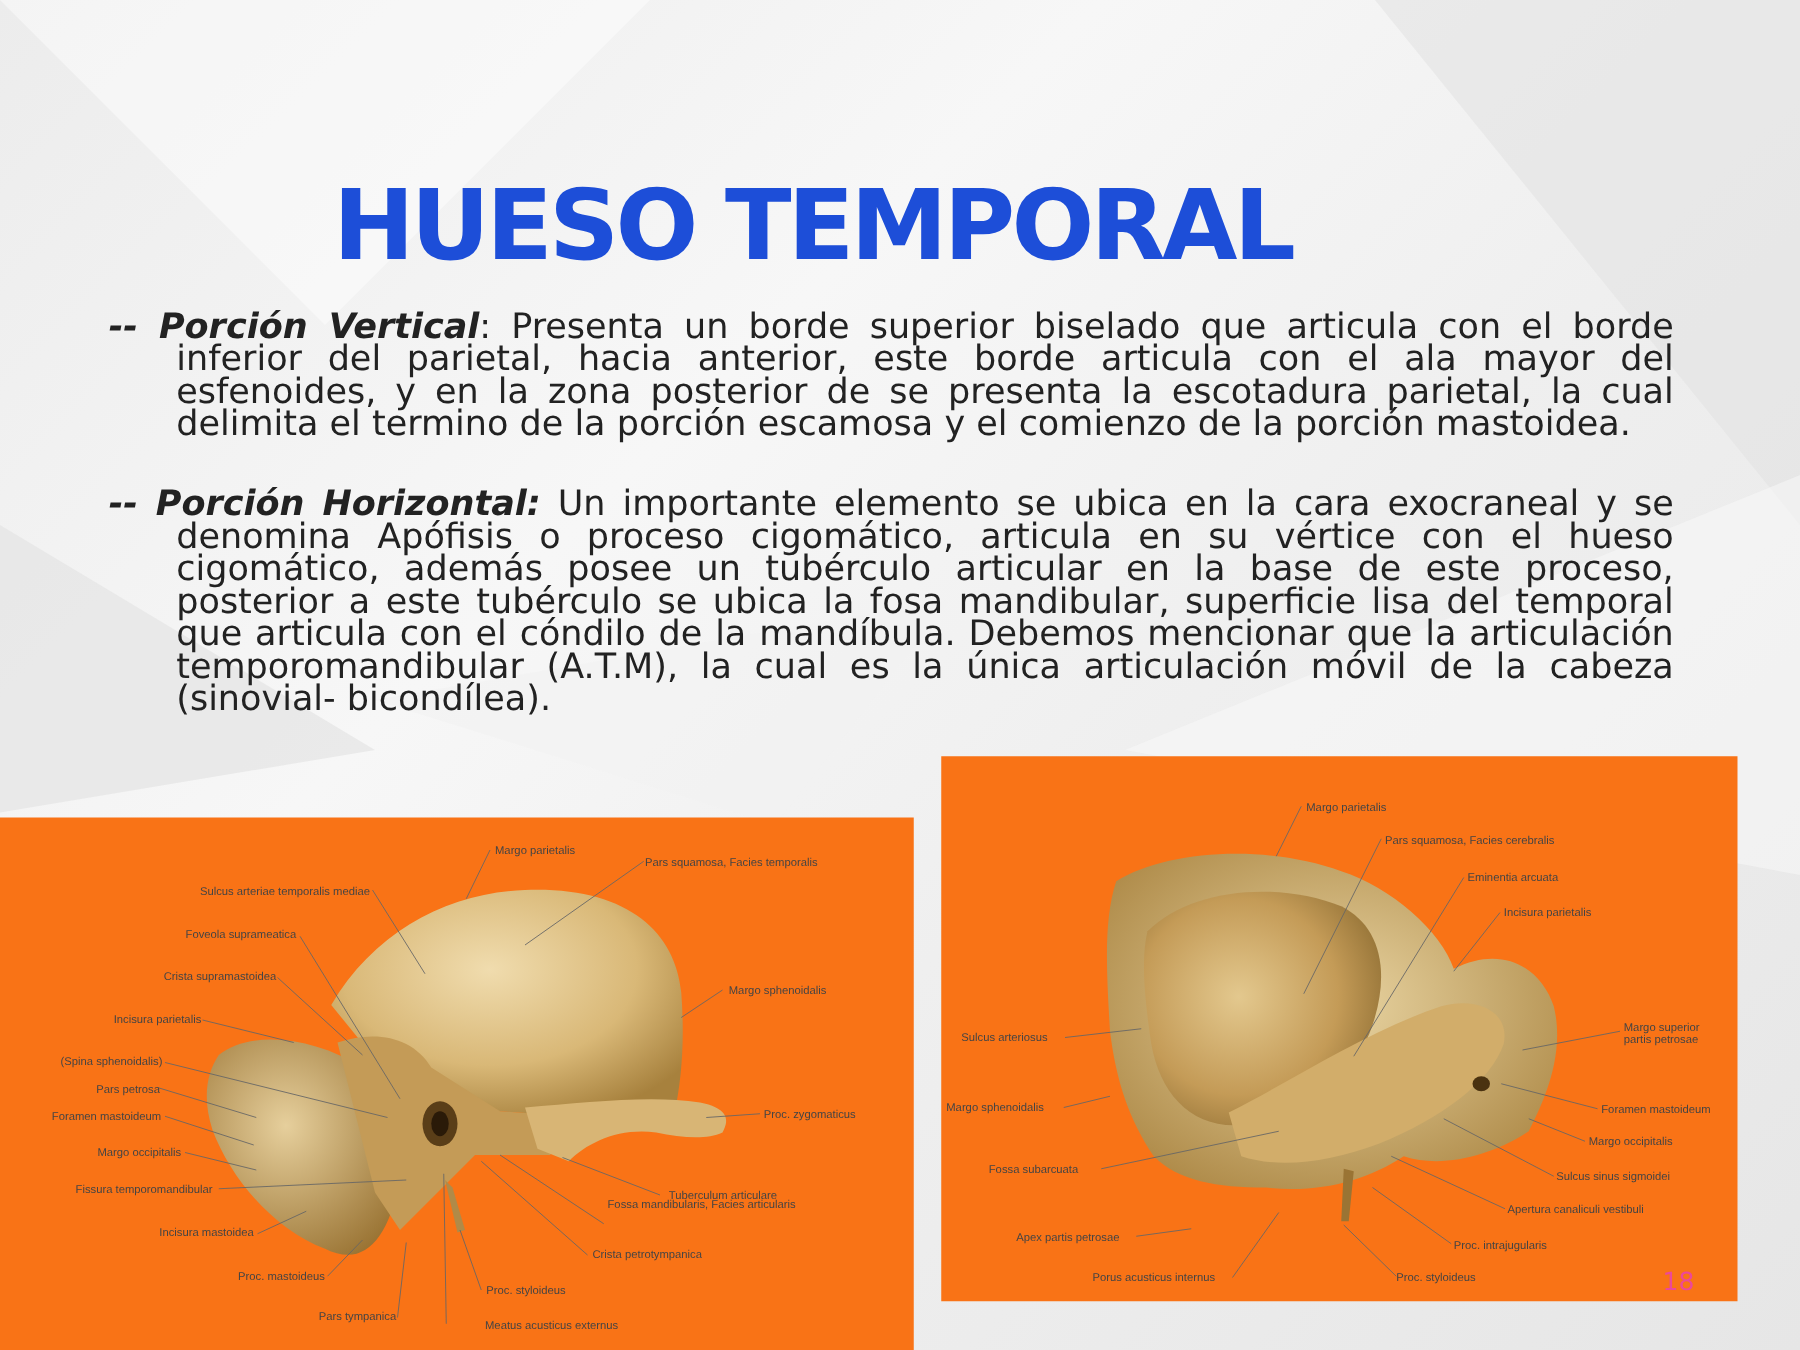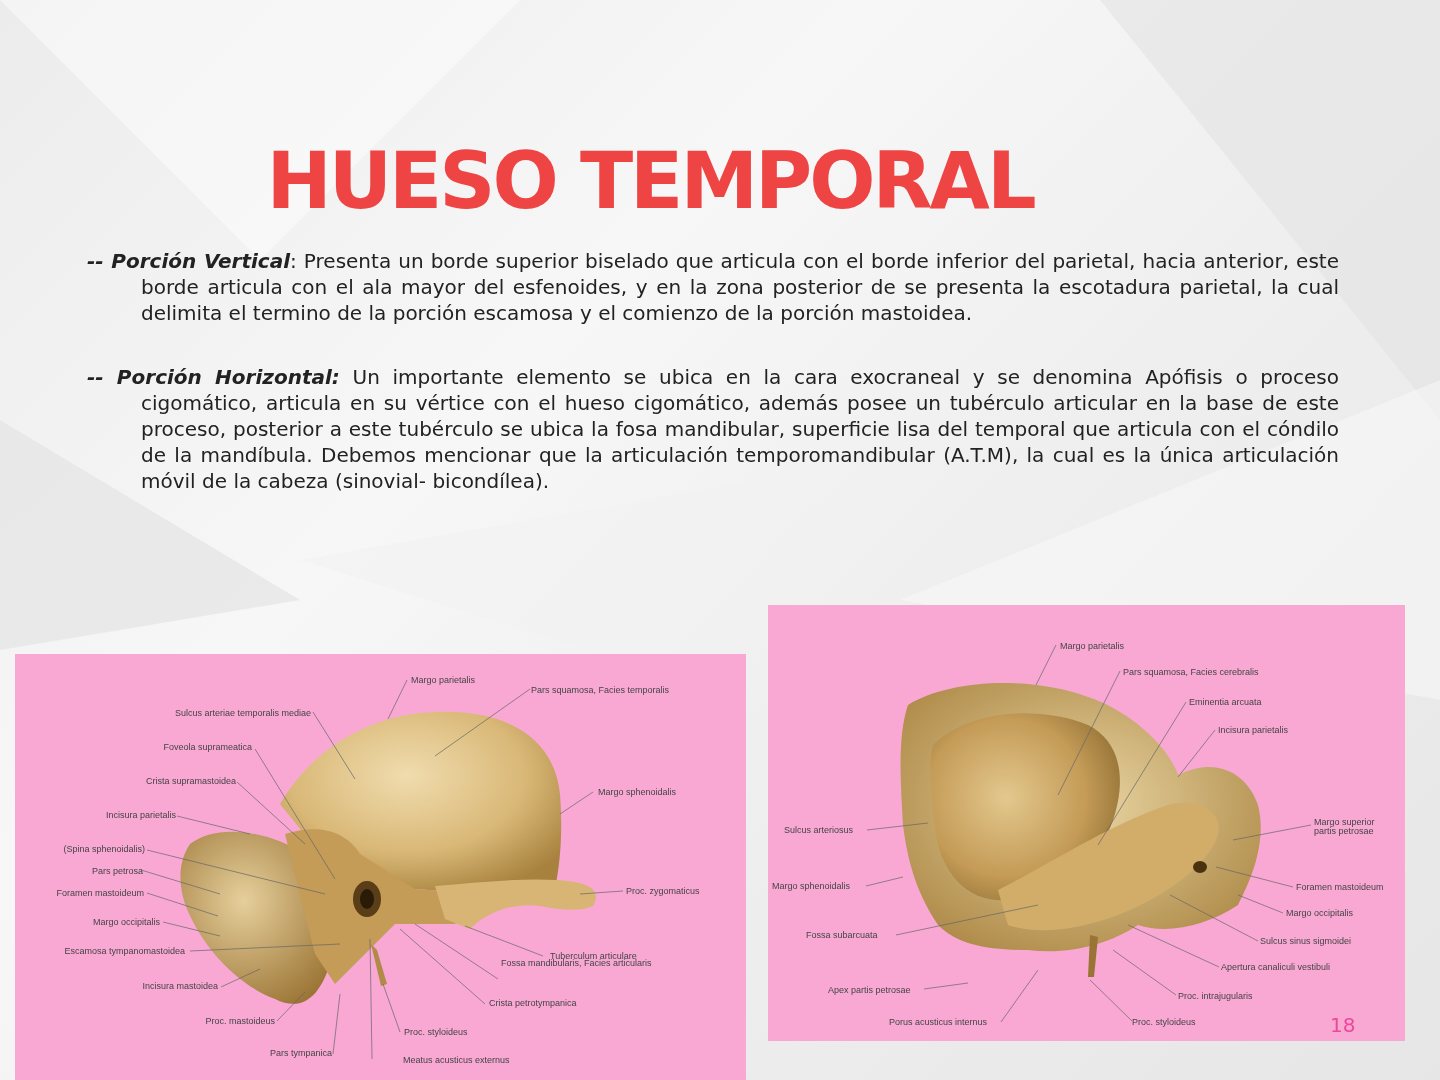--- a/index.html
+++ b/index.html
@@ -4,35 +4,35 @@
 <style>
   html, body { margin:0; padding:0; }
   body {
     width:1440px; height:1080px; overflow:hidden; position:relative;
     background: linear-gradient(135deg, #ececec 0%, #f7f7f7 35%, #efefef 60%, #e6e6e6 100%);
     font-family: "DejaVu Sans", sans-serif;
   }
   .bg-poly { position:absolute; inset:0; pointer-events:none; }
   .slide-title {
     position:absolute; left:0; width:1300px; top:90px; text-align:center;
-    font-family:"DejaVu Sans", sans-serif; font-size:78px; color:#ef4444;
+    font-family:"DejaVu Sans", sans-serif; font-size:78px; color:#1d4ed8;
     letter-spacing:-3px; line-height:1;
   }
   .text-block { position:absolute; left:87px; width:1252px; top:210px; color:#222; }
   .heading { font-size:21px; font-family:"Liberation Sans", sans-serif; margin:0; letter-spacing:-0.4px; }
   .heading .roman { font-family:"Liberation Serif", serif; font-weight:normal; }
   .heading b { font-weight:bold; }
   .para {
-    font-family:"DejaVu Sans", sans-serif; font-size:20px; line-height:26px;
+    font-family:"DejaVu Sans", sans-serif; font-size:28px; line-height:26px;
     text-align:justify; margin:0; padding-left:54px; text-indent:-54px;
   }
   .para .lead { font-weight:bold; font-style:italic; }
   .p1 { margin-top:38px; }
   .p2 { margin-top:38px; }
-  .figure { position:absolute; background:#f9a8d4;margin-left:15px; }
+  .figure { position:absolute; background:#f97316; }
   .fig-left { left:0; top:654px; width:731px; height:426px; }
   .fig-right { left:753px; top:605px; width:637px; height:436px; }
   .lbl {
     position:absolute; font-family:"Liberation Sans", sans-serif; font-size:9px;
     color:#444; white-space:nowrap;
   }
   .lbl.r { text-align:right; }
   svg.fig-svg { position:absolute; inset:0; }
   .page-num {
     position:absolute; left:1330px; top:1013px; font-family:"DejaVu Sans", sans-serif;
@@ -113,21 +113,21 @@
   <span class="lbl r" style="right:435px;top:54px;">Sulcus arteriae temporalis mediae</span>
   <span class="lbl r" style="right:494px;top:88px;">Foveola suprameatica</span>
   <span class="lbl r" style="right:510px;top:122px;">Crista supramastoidea</span>
   <span class="lbl" style="left:583px;top:133px;">Margo sphenoidalis</span>
   <span class="lbl r" style="right:570px;top:156px;">Incisura parietalis</span>
   <span class="lbl r" style="right:601px;top:190px;">(Spina sphenoidalis)</span>
   <span class="lbl r" style="right:603px;top:212px;">Pars petrosa</span>
   <span class="lbl r" style="right:602px;top:234px;">Foramen mastoideum</span>
   <span class="lbl" style="left:611px;top:232px;">Proc. zygomaticus</span>
   <span class="lbl r" style="right:586px;top:263px;">Margo occipitalis</span>
-  <span class="lbl r" style="right:561px;top:292px;">Escamosa tympanomastoidea</span>
+  <span class="lbl r" style="right:561px;top:292px;">Fissura temporomandibular</span>
   <span class="lbl" style="left:535px;top:297px;">Tuberculum articulare</span>
   <span class="lbl" style="left:486px;top:304px;">Fossa mandibularis, Facies articularis</span>
   <span class="lbl r" style="right:528px;top:327px;">Incisura mastoidea</span>
   <span class="lbl" style="left:474px;top:344px;">Crista petrotympanica</span>
   <span class="lbl r" style="right:471px;top:362px;">Proc. mastoideus</span>
   <span class="lbl" style="left:389px;top:373px;">Proc. styloideus</span>
   <span class="lbl r" style="right:414px;top:394px;">Pars tympanica</span>
   <span class="lbl" style="left:360px;top:401px;padding-left:28px;">Meatus acusticus externus</span>
 </div>
 

